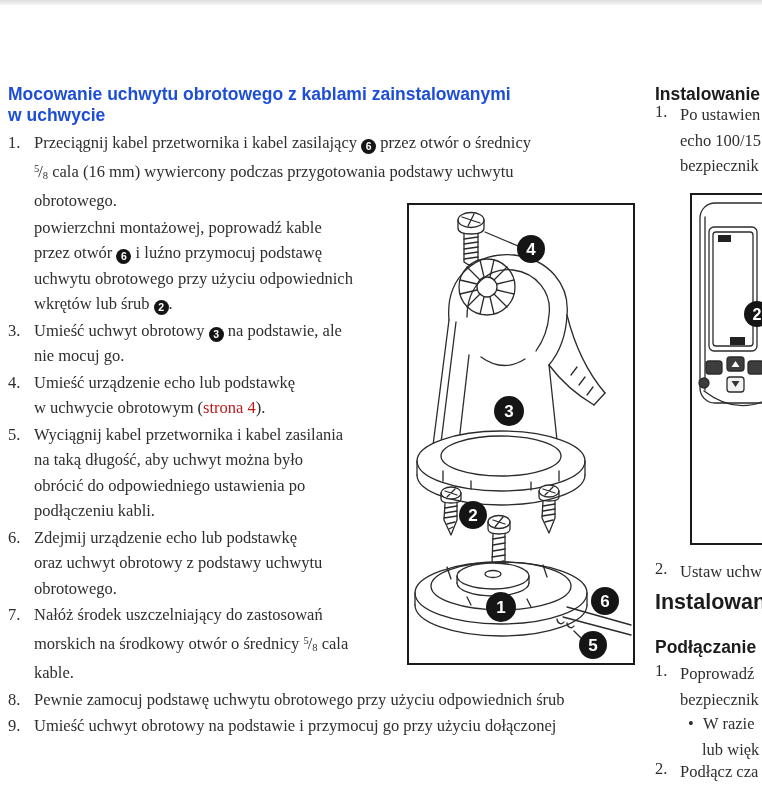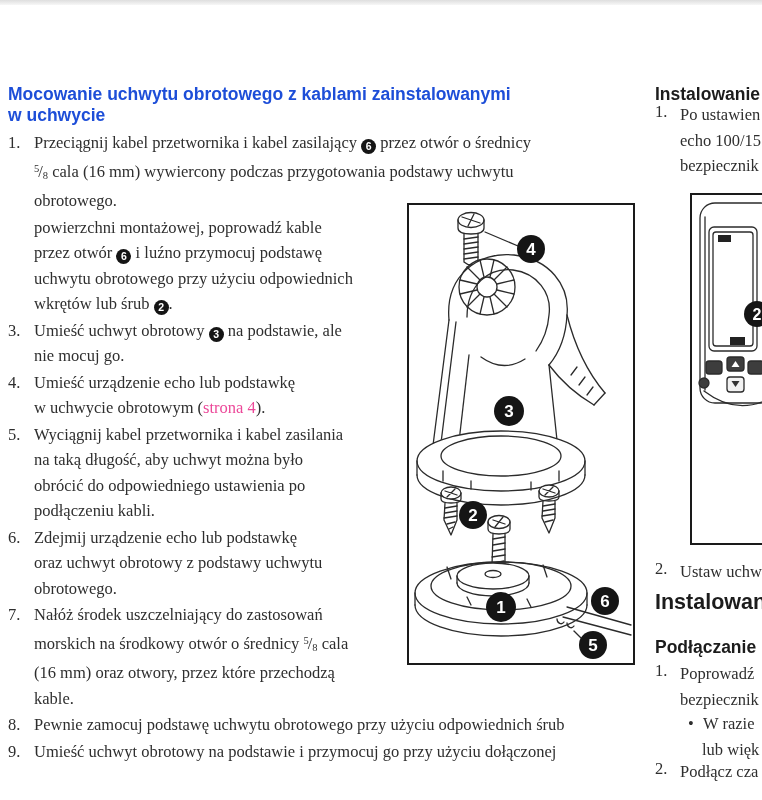--- a/index.html
+++ b/index.html
@@ -18,21 +18,21 @@
   .line{white-space:nowrap;line-height:25.5px;}
   .li{margin-bottom:1px;}
   .li .num{display:inline-block;width:26px;}
   .li .rest{padding-left:26px;}
   .cnum{display:inline-block;width:15px;height:15px;border-radius:50%;
     background:#151515;color:#fff;text-align:center;line-height:15px;
     font-family:"Liberation Sans",sans-serif;font-size:10.5px;font-weight:bold;
     vertical-align:-2px;}
   .frac sup{font-size:10.5px;vertical-align:5px;letter-spacing:-1px;}
   .frac sub{font-size:10.5px;vertical-align:-2px;}
-  .doclink{color:#ec4899;}
+  .doclink{color:#b91c1c;}
   
   .diagram-box{position:absolute;left:407px;top:203px;width:224px;height:458px;
     border:2px solid #1a1a1a;background:#fff;overflow:hidden;}
   .device-box{position:absolute;left:690px;top:193px;width:120px;height:348px;
     border:2px solid #1a1a1a;background:#fff;overflow:hidden;}
   
   .rc{position:absolute;left:655px;width:230px;}
   .rc .line{line-height:25.5px;}
   .rc-h1{top:84px;font-family:"Liberation Sans",sans-serif;font-weight:bold;
     font-size:17.5px;color:#1c1c1c;white-space:nowrap;}
@@ -88,21 +88,20 @@
         <div class="line rest"><span>podłączeniu kabli.</span></div>
       </div>
       <div class="li">
         <div class="line first"><span class="num">6.</span><span>Zdejmij urządzenie echo lub podstawkę</span></div>
         <div class="line rest"><span>oraz uchwyt obrotowy z podstawy uchwytu</span></div>
         <div class="line rest"><span>obrotowego.</span></div>
       </div>
       <div class="li">
         <div class="line first"><span class="num">7.</span><span>Nałóż środek uszczelniający do zastosowań</span></div>
         <div class="line rest"><span>morskich na środkowy otwór o średnicy <span class="frac"><sup>5</sup>/<sub>8</sub></span> cala</span></div>
-        <div class="line rest"><span>(16 mm) oraz otwory, przez które przechodzą</span></div>
         <div class="line rest"><span>kable.</span></div>
       </div>
       <div class="li">
         <div class="line first"><span class="num">8.</span><span>Pewnie zamocuj podstawę uchwytu obrotowego przy użyciu odpowiednich śrub</span></div>
       </div>
       <div class="li">
         <div class="line first"><span class="num">9.</span><span>Umieść uchwyt obrotowy na podstawie i przymocuj go przy użyciu dołączonej</span></div>
       </div>
     </div>
 </div>

